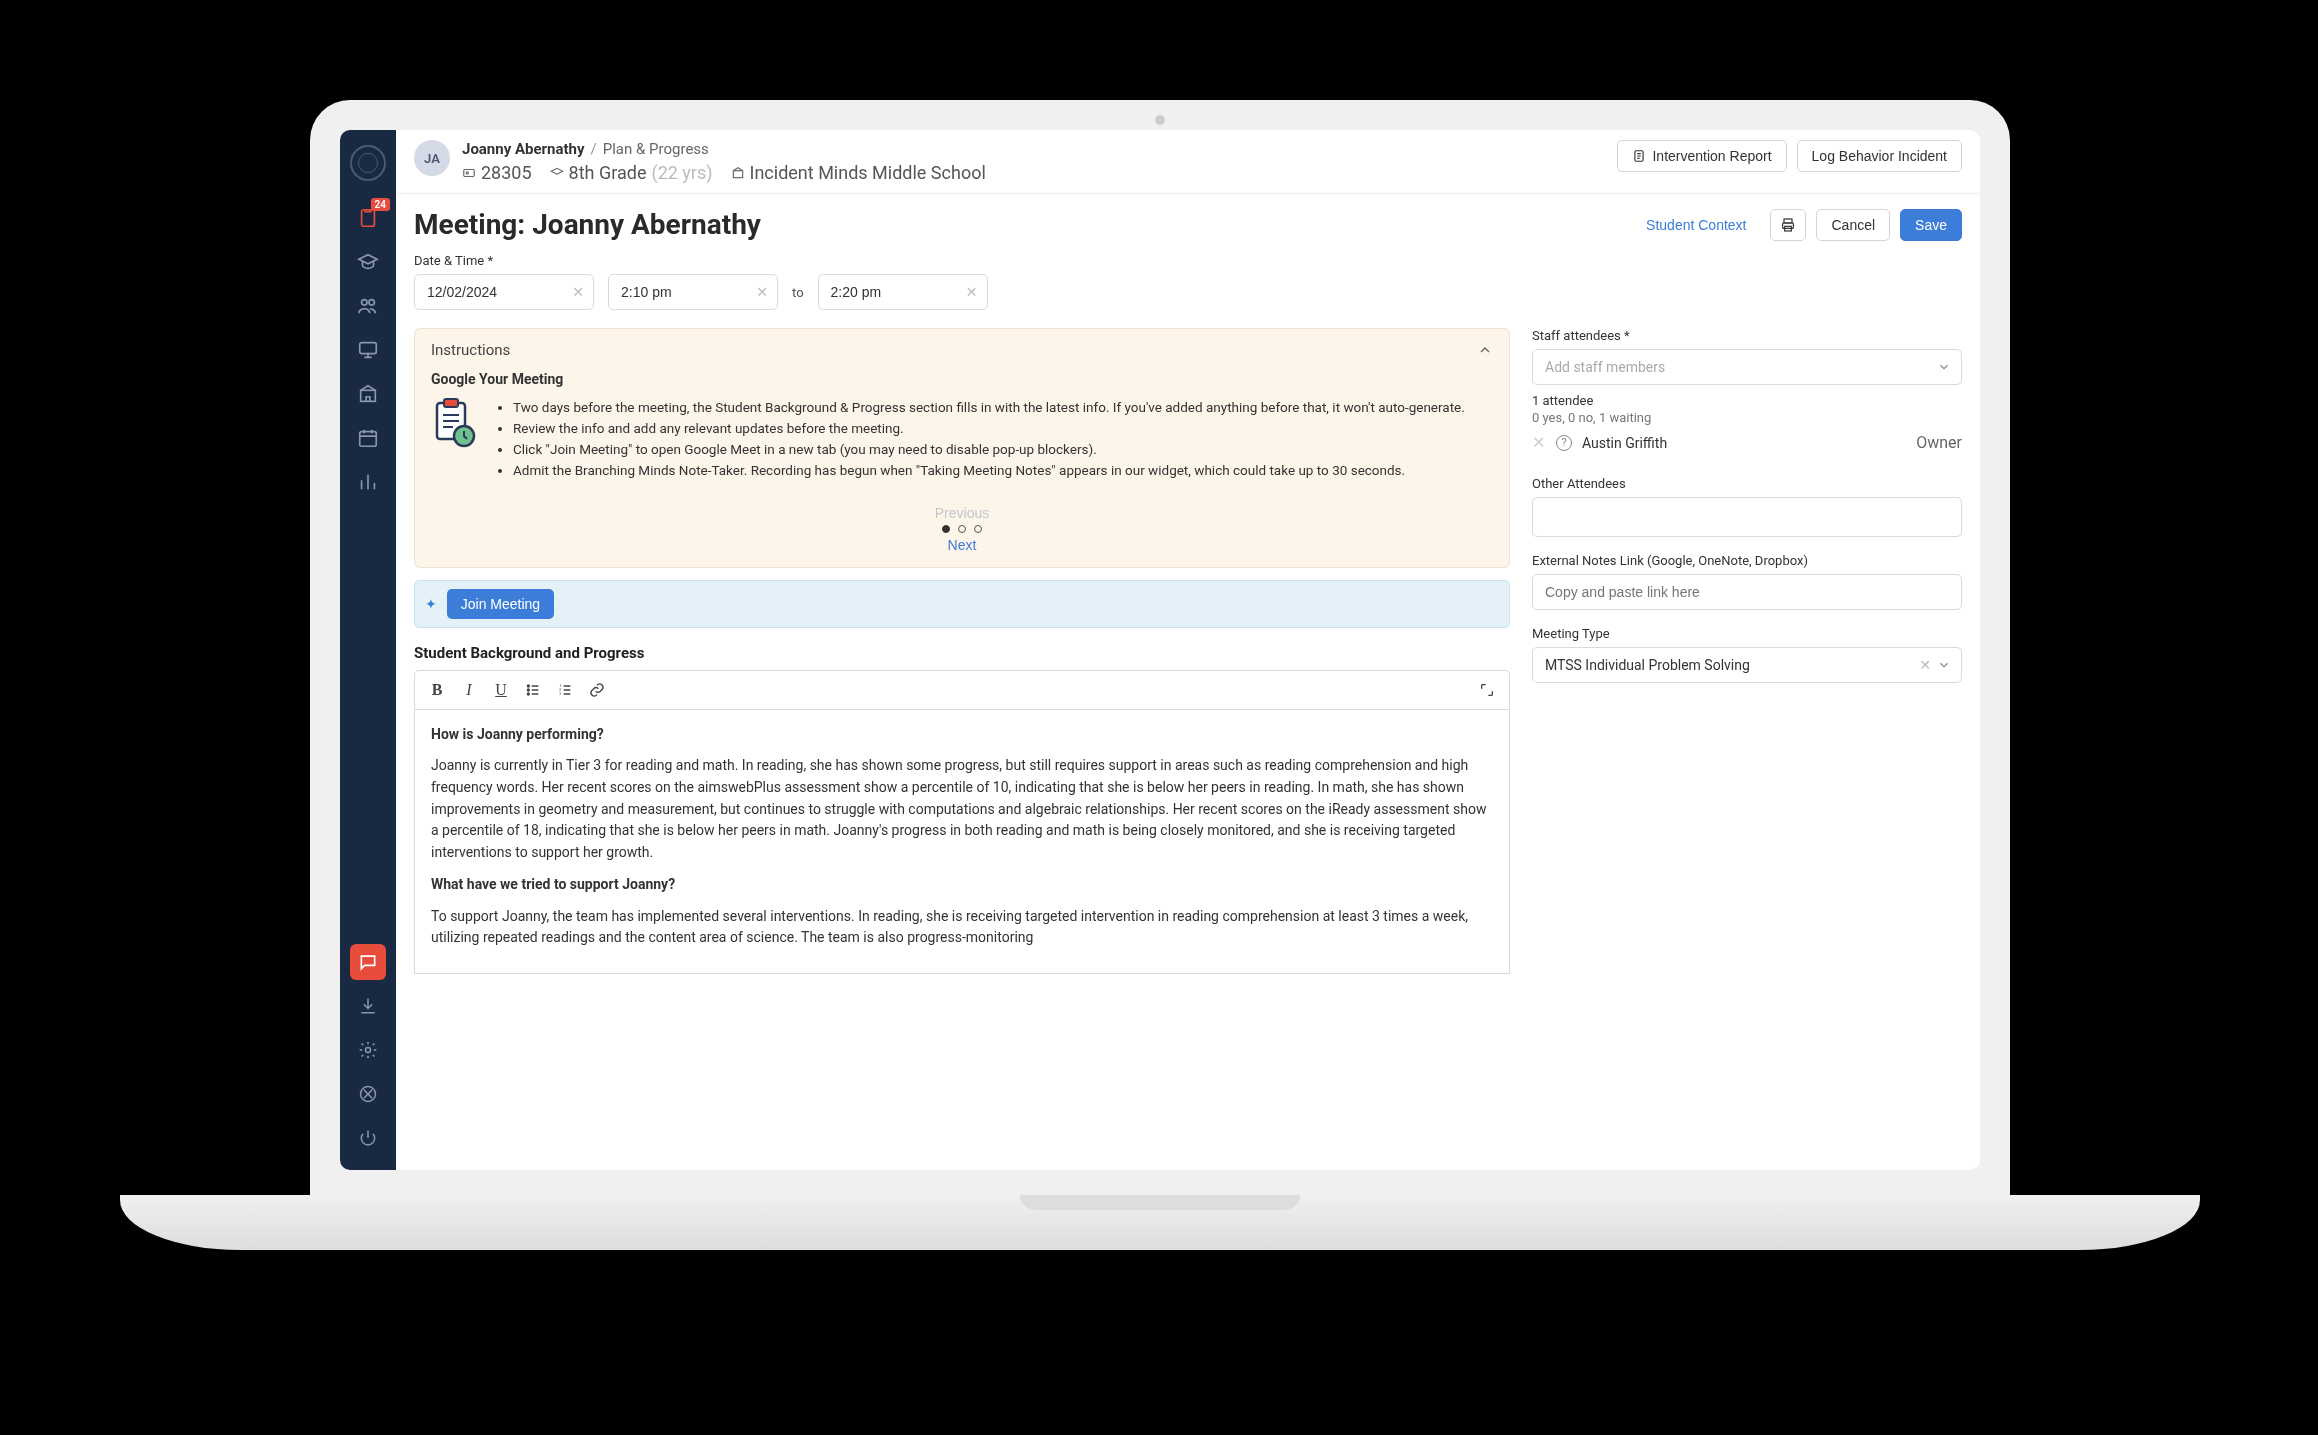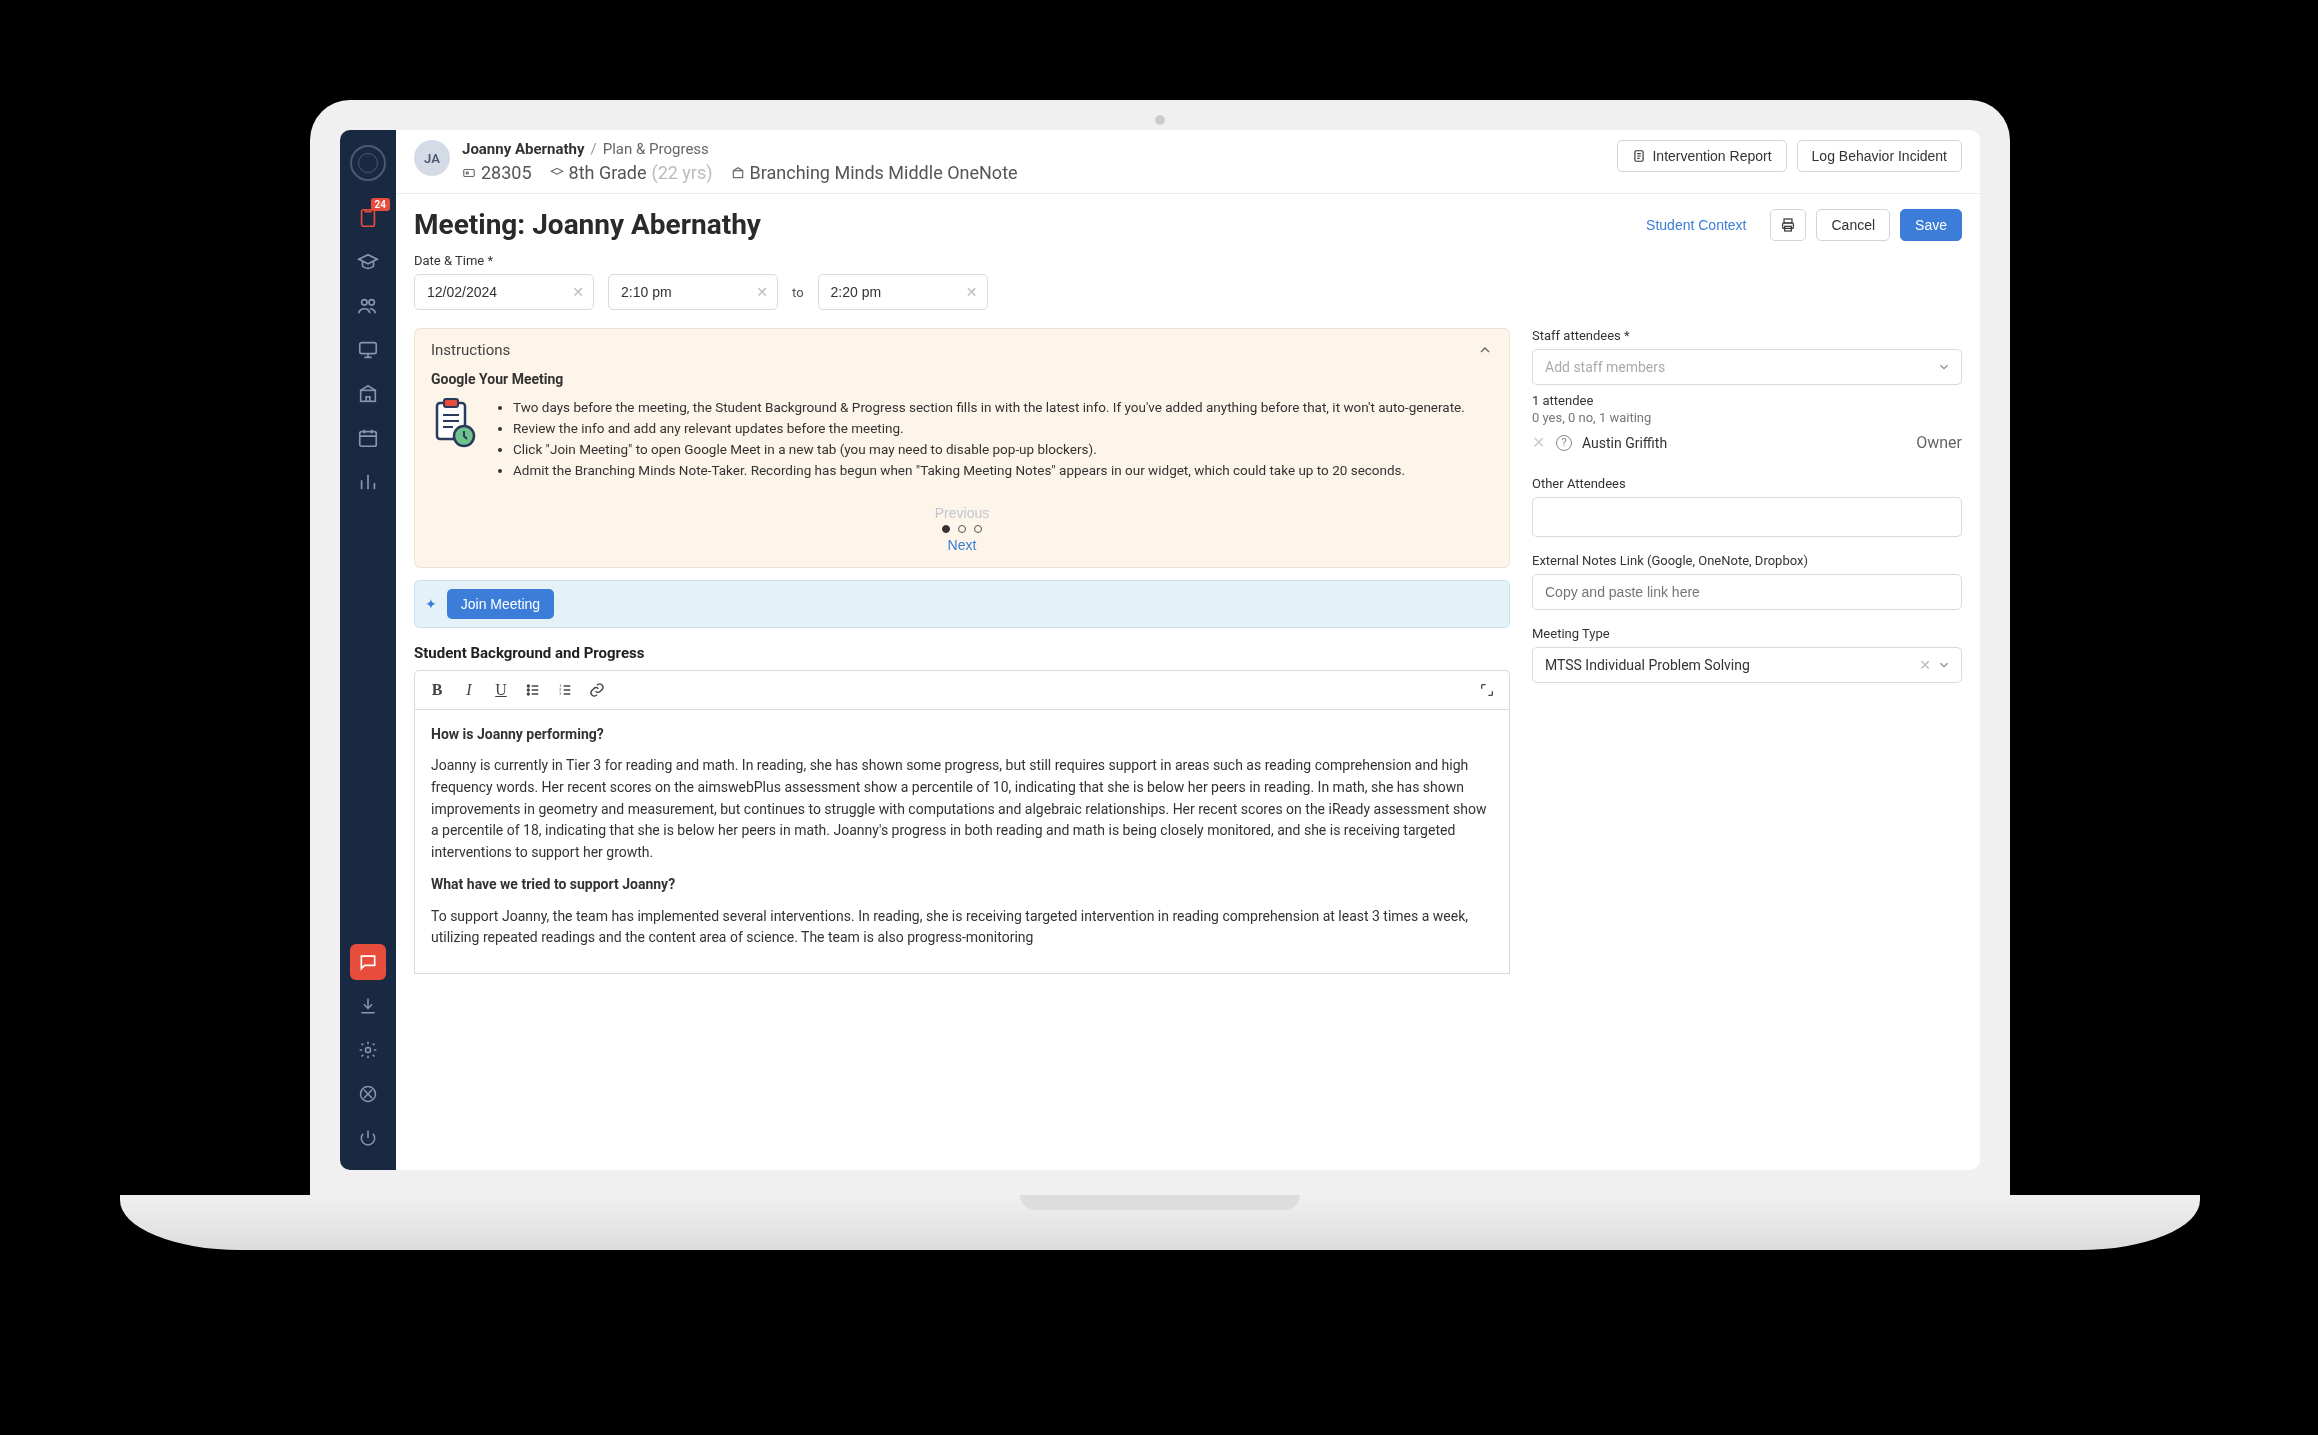--- a/index.html
+++ b/index.html
@@ -419,21 +419,21 @@
                   <path d="M2 9l10-5 10 5-10 5z"></path>
                 </svg>
           <span>8th Grade</span>
           <span class="muted">(22 yrs)</span>
         </span>
         <span class="meta-item">
           <svg width="14" height="14" viewBox="0 0 24 24" fill="none" stroke="#666" stroke-width="2">
                   <rect x="4" y="8" width="16" height="12"></rect>
                   <path d="M4 8l8-5 8 5"></path>
                 </svg>
-          <span>Branching Minds Middle OneNote</span>
+          <span>Incident Minds Middle School</span>
         </span>
       </div>
     </div>
     <div class="topbar-actions">
       <button class="btn">
         <svg width="14" height="14" viewBox="0 0 24 24" fill="none" stroke="currentColor" stroke-width="2">
                 <rect x="5" y="3" width="14" height="18" rx="2"></rect>
                 <path d="M9 8h6M9 12h6M9 16h4"></path>
               </svg>
         <span>Intervention Report</span>
@@ -495,21 +495,21 @@
                         <rect x="13" y="2" width="14" height="8" rx="2" fill="#e74c3c" stroke="#2a3a5a" stroke-width="2"></rect>
                         <path d="M12 18h16M12 24h16M12 30h10" stroke="#2a3a5a" stroke-width="2"></path>
                         <circle cx="33" cy="39" r="10" fill="#6fc28c" stroke="#2a3a5a" stroke-width="2.5"></circle>
                         <path d="M33 34v5l3 3" stroke="#2a3a5a" stroke-width="2" fill="none"></path>
                       </svg>
               </div>
               <ul class="instr-list">
                 <li>Two days before the meeting, the Student Background &amp; Progress section fills in with the latest info. If you've added anything before that, it won't auto-generate.</li>
                 <li>Review the info and add any relevant updates before the meeting.</li>
                 <li>Click "Join Meeting" to open Google Meet in a new tab (you may need to disable pop-up blockers).</li>
-                <li>Admit the Branching Minds Note-Taker. Recording has begun when "Taking Meeting Notes" appears in our widget, which could take up to 20 seconds.</li>
+                <li>Admit the Branching Minds Note-Taker. Recording has begun when "Taking Meeting Notes" appears in our widget, which could take up to 30 seconds.</li>
               </ul>
             </div>
           </div>
           <div class="instr-nav">
             <button class="nav-btn" disabled="">Previous</button>
             <div class="dots">
               <span class="dot filled"></span>
               <span class="dot"></span>
               <span class="dot"></span>
             </div>

